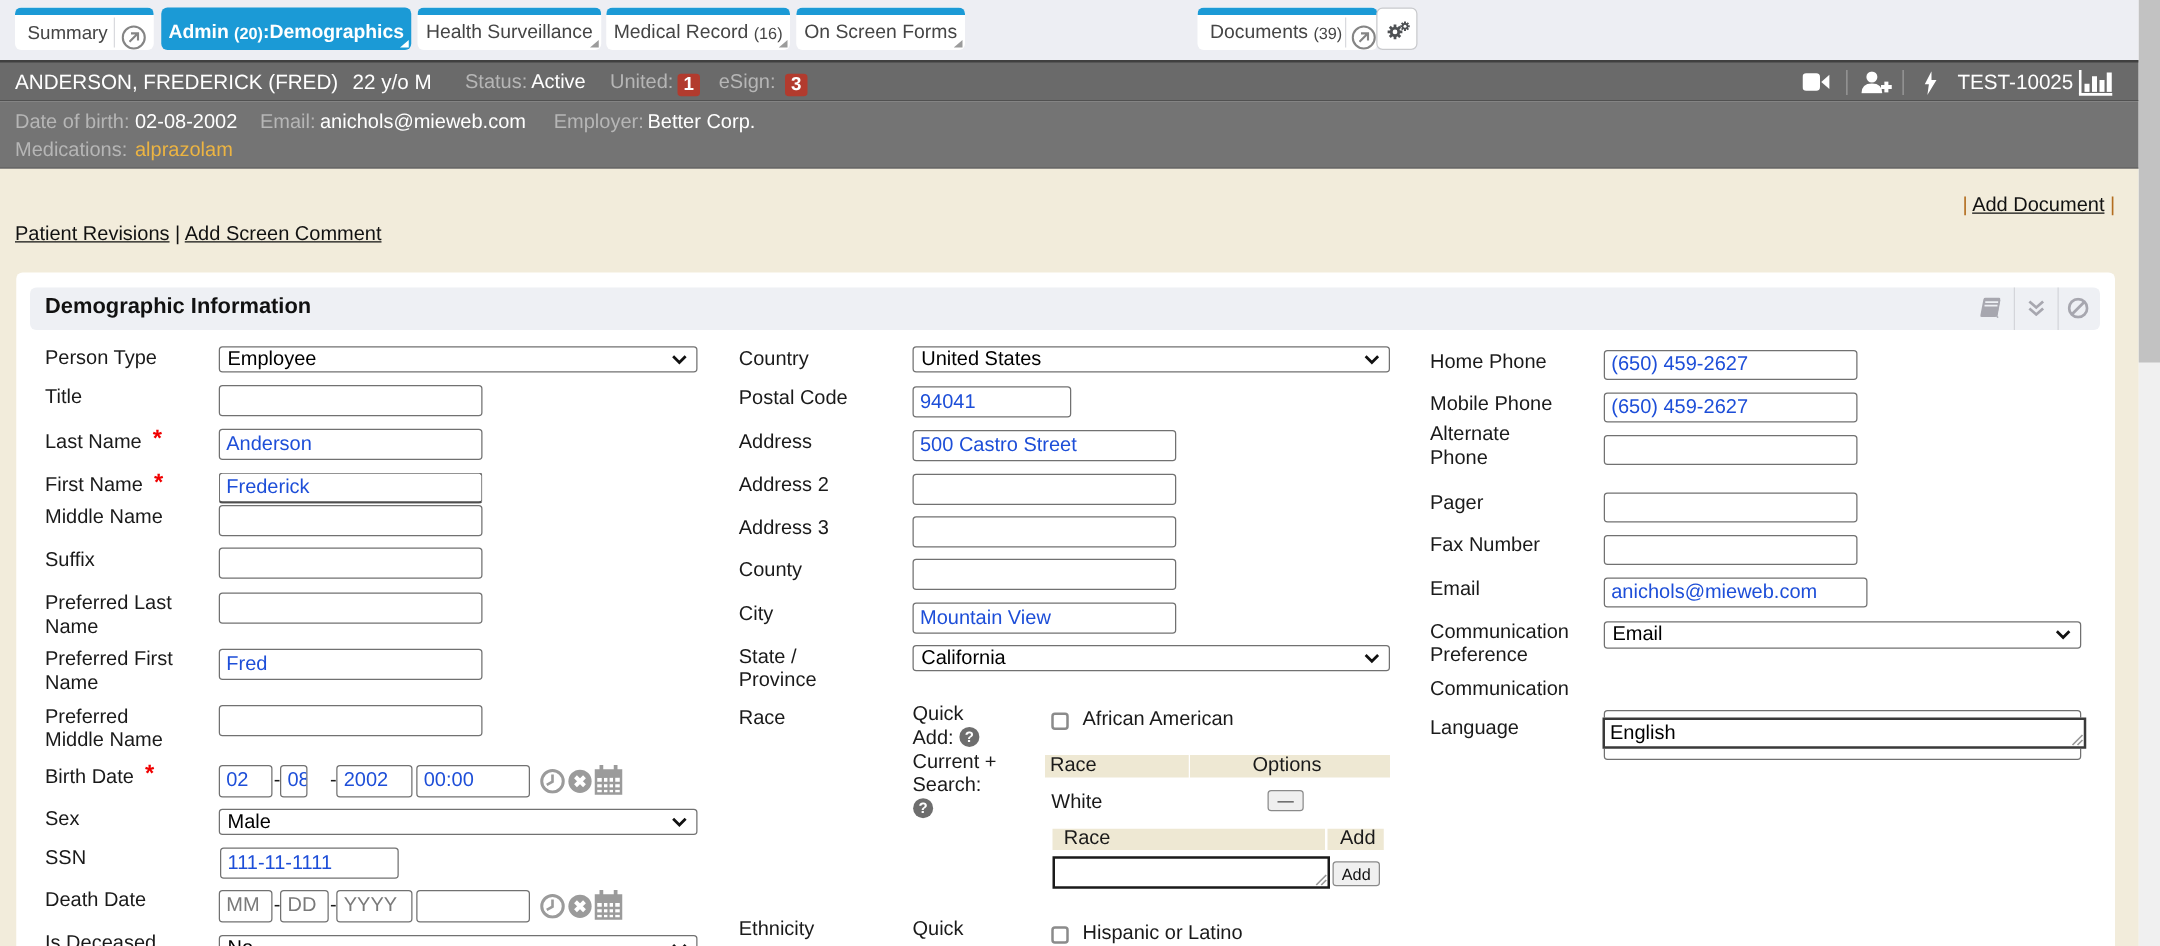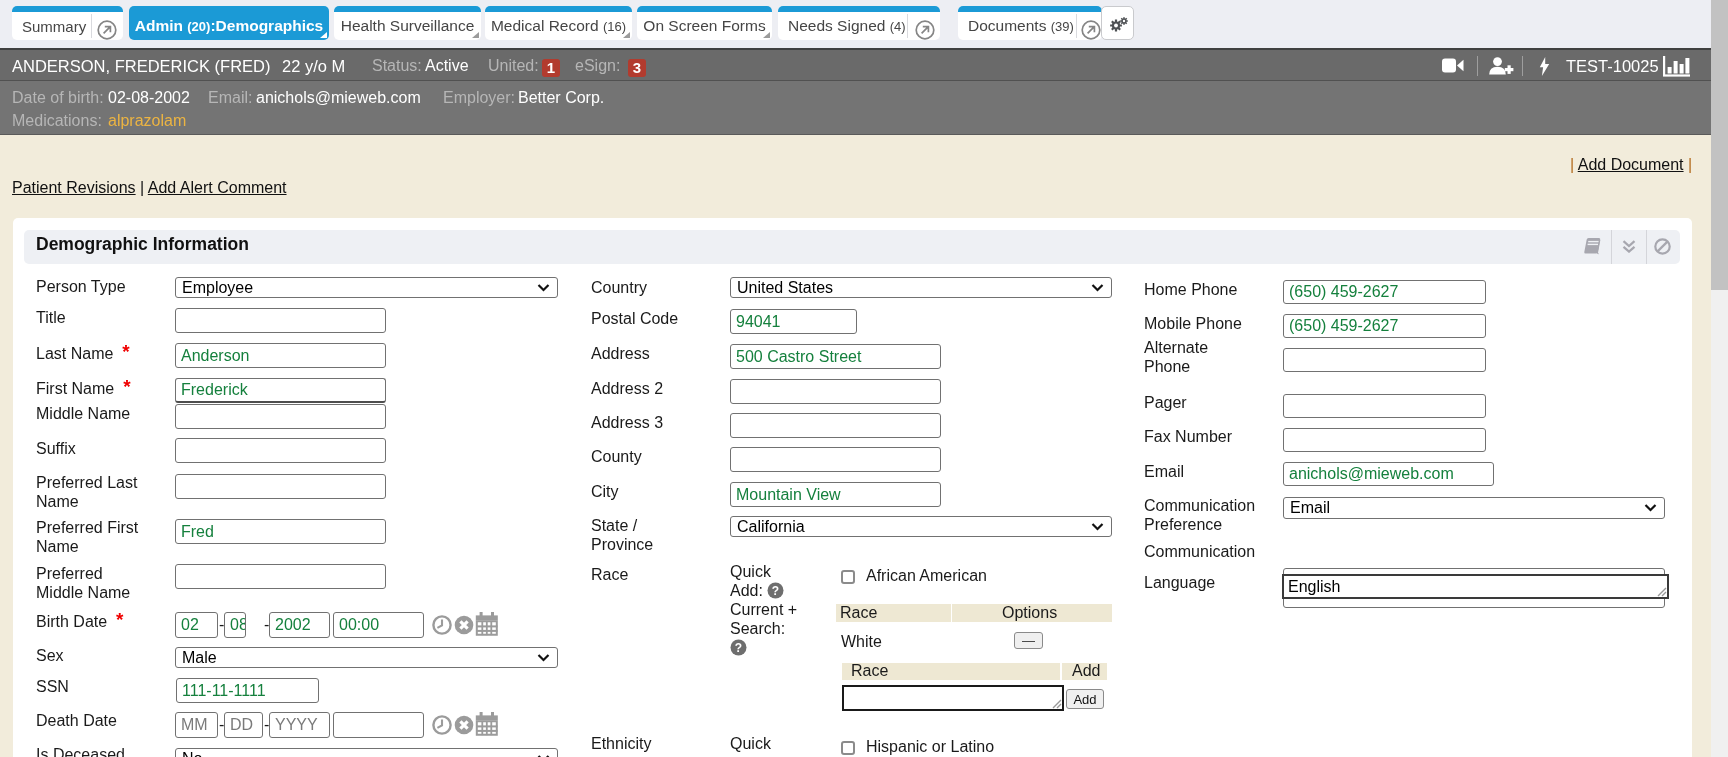--- a/index.html
+++ b/index.html
@@ -32,21 +32,21 @@
 #cream { left:0; top:135px; width:1711px; height:622px; background:#f2ecdb; }
 .link { color:#111; text-decoration:underline; }
 
 #panel { left:13px; top:218px; width:1679px; height:539px; background:#fff; border-radius:5px 5px 0 0; }
 #phdr { position:absolute; left:11px; top:12px; width:1656px; height:34px; background:#eef0f4; border-radius:5px; }
 #phdr .title { position:absolute; left:12px; top:4px; font-size:17.5px; font-weight:bold; color:#111; }
 .psep { position:absolute; top:0; bottom:0; width:1px; background:#d4d5da; }
 
 .flabel { position:absolute; font-size:16px; color:#1a1a1a; white-space:nowrap; line-height:19px; }
 .req { color:#f00000; font-weight:bold; position:relative; top:-1px; font-size:19px; }
-.inp { position:absolute; background:#fff; border:1px solid #717171; border-radius:3px; font-size:16px; color:#15803d; padding:0 0 0 5px; display:flex; align-items:center; white-space:nowrap; overflow:hidden; }
+.inp { position:absolute; background:#fff; border:1px solid #717171; border-radius:3px; font-size:16px; color:#1d4ed8; padding:0 0 0 5px; display:flex; align-items:center; white-space:nowrap; overflow:hidden; }
 .sel { position:absolute; background:#fff; border:1px solid #717171; border-radius:3px; font-size:16px; color:#000; padding-left:6px; display:flex; align-items:center; white-space:nowrap; }
 .sel svg.chv { position:absolute; right:7px; top:50%; margin-top:-4px; }
 .ph { color:#7a7a7a; }
 .icon { position:absolute; }
 .chk { position:absolute; width:14px; height:14px; border:2px solid #8b8b8b; border-radius:3px; background:#fff; }
 .tanhdr { background:#eee8d3; }
 .minusbtn { position:absolute; width:29px; height:17px; background:#efefef; border:1px solid #8a8a8a; border-radius:3px; color:#333; font-size:13px; display:flex; align-items:center; justify-content:center; }
 .addbtn { position:absolute; width:38px; height:20px; background:#f0f0f0; border:1px solid #8a8a8a; border-radius:3px; color:#111; font-size:13px; display:flex; align-items:center; justify-content:center; }
 
 #sbtrack { left:1711px; top:0; width:17px; height:757px; background:#f0f0f0; }
@@ -77,29 +77,20 @@
   </div>
   <div class="tab" style="left:485px; width:147px;">
     <div class="strip"></div>
     <div class="lbl">Medical Record&nbsp;<span class="smallnum">(16)</span></div>
     <div class="corner"></div>
   </div>
   <div class="tab" style="left:637px; width:135px;">
     <div class="strip"></div>
     <div class="lbl">On Screen Forms</div>
     <div class="corner"></div>
-  </div>
-  <div class="tab" style="left:778px; width:162px;">
-    <div class="strip"></div>
-    <div class="lbl" style="justify-content:flex-start; padding-left:10px;">Needs Signed&nbsp;<span class="smallnum">(4)</span></div>
-    <div class="tsep" style="left:129px;"></div>
-    <svg class="circarrow" style="left:137px; top:14px;" viewBox="0 0 20 20">
-        <circle cx="10" cy="10" r="8.8" fill="none" stroke="#858585" stroke-width="1.7"></circle>
-        <path d="M6.6 13.4 L12.8 7.2 M7.8 6.7 h5.6 v5.6" fill="none" stroke="#858585" stroke-width="1.7"></path>
-      </svg>
   </div>
   <div class="tab" style="left:946px; width:144px;margin-left:12px;">
     <div class="strip"></div>
     <div class="lbl" style="justify-content:flex-start; padding-left:10px;">Documents&nbsp;<span class="smallnum">(39)</span></div>
     <div class="tsep" style="left:118px;"></div>
     <svg class="circarrow" style="left:123px; top:14px;" viewBox="0 0 20 20">
         <circle cx="10" cy="10" r="8.8" fill="none" stroke="#858585" stroke-width="1.7"></circle>
         <path d="M6.6 13.4 L12.8 7.2 M7.8 6.7 h5.6 v5.6" fill="none" stroke="#858585" stroke-width="1.7"></path>
       </svg>
   </div>
@@ -167,21 +158,21 @@
     <div class="h2row hval" style="left:108px; top:8px;">02-08-2002</div>
     <div class="h2row hlab" style="left:208px; top:8px;">Email:</div>
     <div class="h2row hval" style="left:256px; top:8px;">anichols@mieweb.com</div>
     <div class="h2row hlab" style="left:443px; top:8px;">Employer:</div>
     <div class="h2row hval" style="left:518px; top:8px;">Better Corp.</div>
     <div class="h2row hlab" style="left:12px; top:31px;">Medications:</div>
     <div class="h2row medyellow" style="left:108px; top:31px;">alprazolam</div>
   </div>
   <div class="abs" id="cream">
     <div class="abs" style="top:21px; left:1570px; font-size:16px; white-space:nowrap;"><span style="color:#b36d1f;">|</span> <a class="link">Add Document</a> <span style="color:#b36d1f;">|</span></div>
-    <div class="abs" style="top:44px; left:12px; font-size:16px; white-space:nowrap; color:#111;"><a class="link">Patient Revisions</a> | <a class="link">Add Alert Comment</a></div>
+    <div class="abs" style="top:44px; left:12px; font-size:16px; white-space:nowrap; color:#111;"><a class="link">Patient Revisions</a> | <a class="link">Add Screen Comment</a></div>
   </div>
   <div class="abs" id="panel">
     <div id="phdr">
       <div class="title">Demographic Information</div>
       <svg class="icon" style="left:1560px; top:8px;" width="19" height="17" viewBox="0 0 19 17">
           <g fill="#a7a7af">
             <path d="M4.5 0 h10.5 q1.5 0 1.2 1.5 l-2.4 12.6 q-0.3 1.5 -1.8 1.5 h-10.5 q-1.5 0 -1.2 -1.5 l2.4 -12.6 q0.3 -1.5 1.8 -1.5 Z"></path>
           </g>
           <g stroke="#eef0f4" stroke-width="1.4">
             <line x1="4.2" y1="3.6" x2="14.6" y2="3.6"></line>

